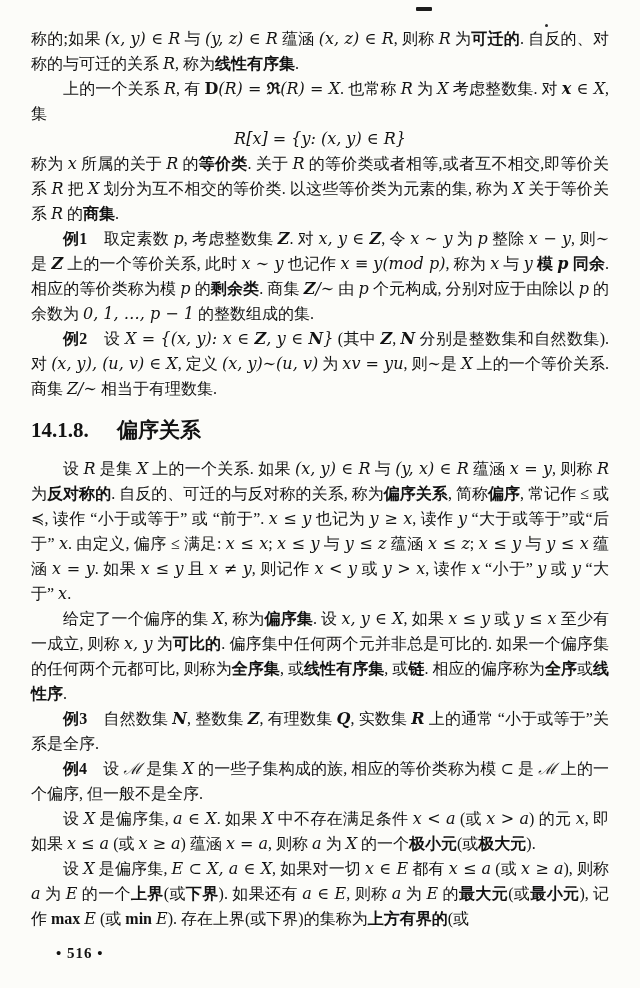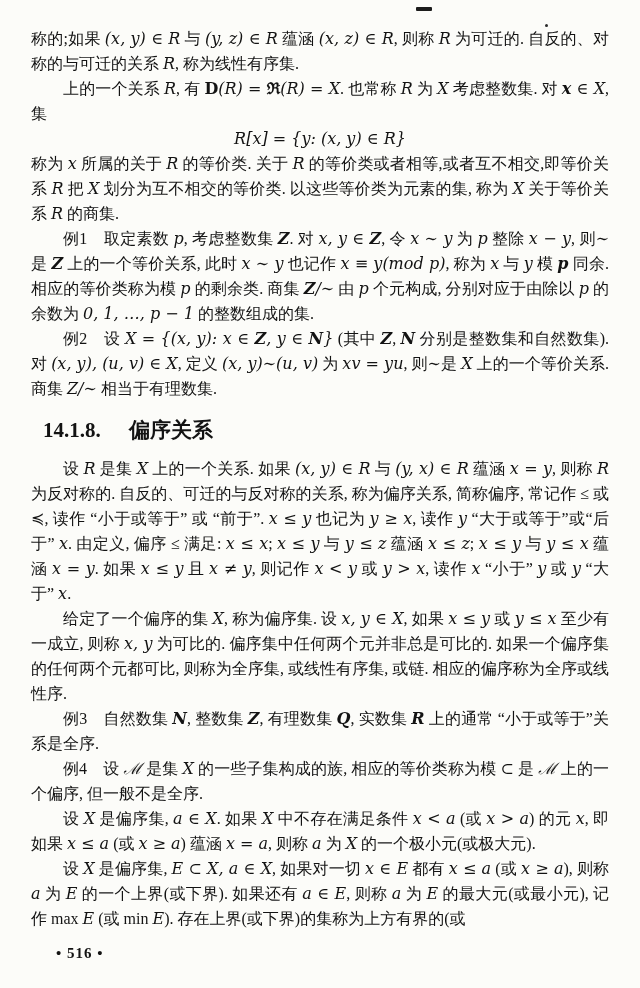--- a/index.html
+++ b/index.html
@@ -13,29 +13,29 @@
     font-family:"Liberation Serif","DejaVu Serif",serif;
     font-size:16px;
     line-height:25px;
     color:#131313;
     text-align:justify;
     overflow:hidden;
   }
   p{margin:0;}
   .ind{text-indent:2em;}
   .formula{text-align:center;text-indent:0;}
-  .b{font-weight:400;margin-top:18px;}
+  .b{font-weight:700;margin-top:18px;}
   .m{font-style:italic;font-family:"DejaVu Serif","Liberation Serif",serif;}
   .bm{font-weight:700;font-style:italic;font-family:"DejaVu Serif","Liberation Serif",serif;}
   .frak{font-weight:700;font-family:"DejaVu Serif","Liberation Serif",serif;}
   .heading{
     font-weight:700;
     font-size:21px;
     line-height:28px;
-    margin:15px 0 12px 12px;
+    margin:15px 0 12px 0;
     text-align:left;text-indent:0;
   }
   .heading .title{margin-left:1.1em;}
   .footer{
     position:absolute;left:56px;bottom:22px;
     font-weight:700;font-size:15px;letter-spacing:1px;
   }
   .artifact-dash{
     position:absolute;top:7px;left:416px;
     width:16px;height:4px;background:#1c1c1c;border-radius:1px;

